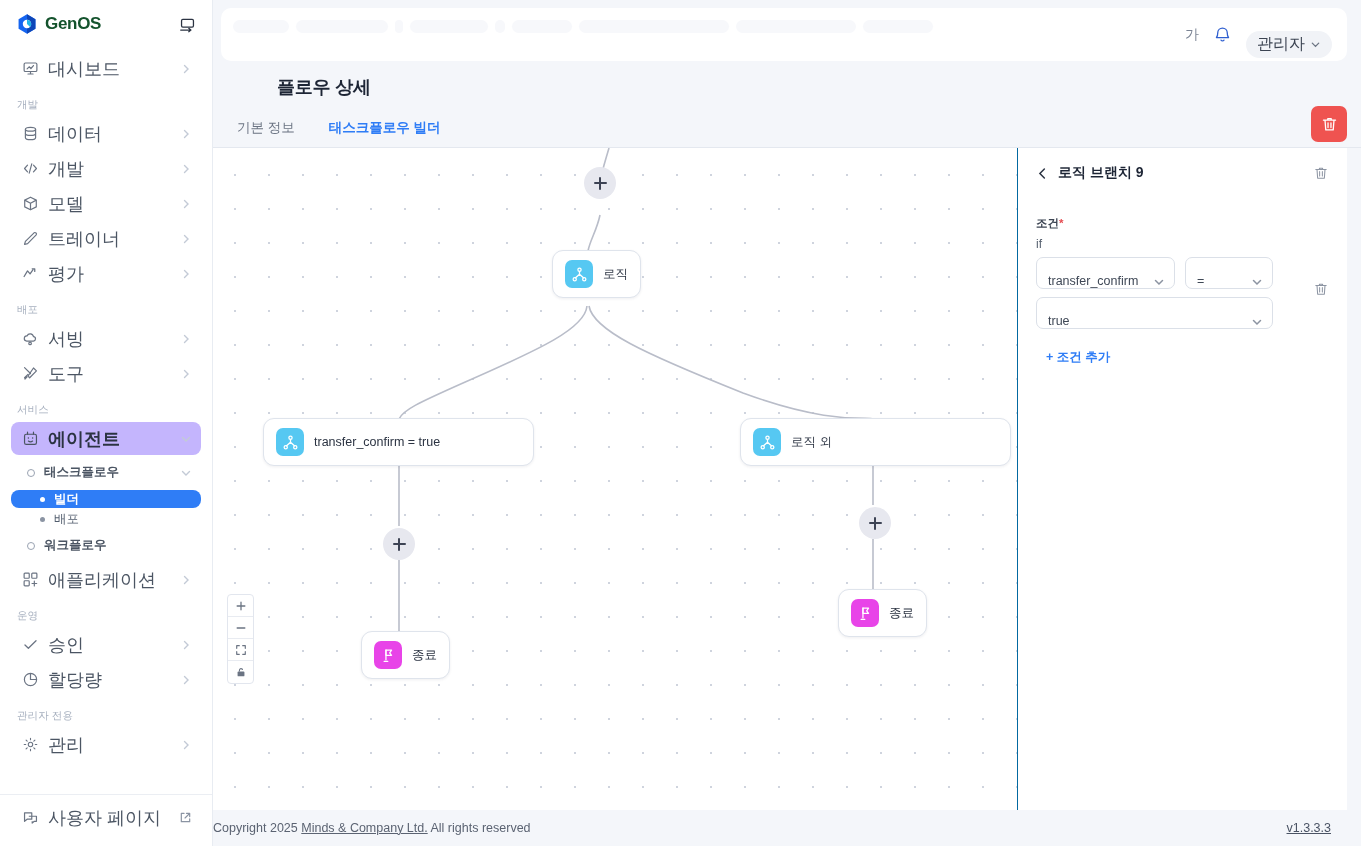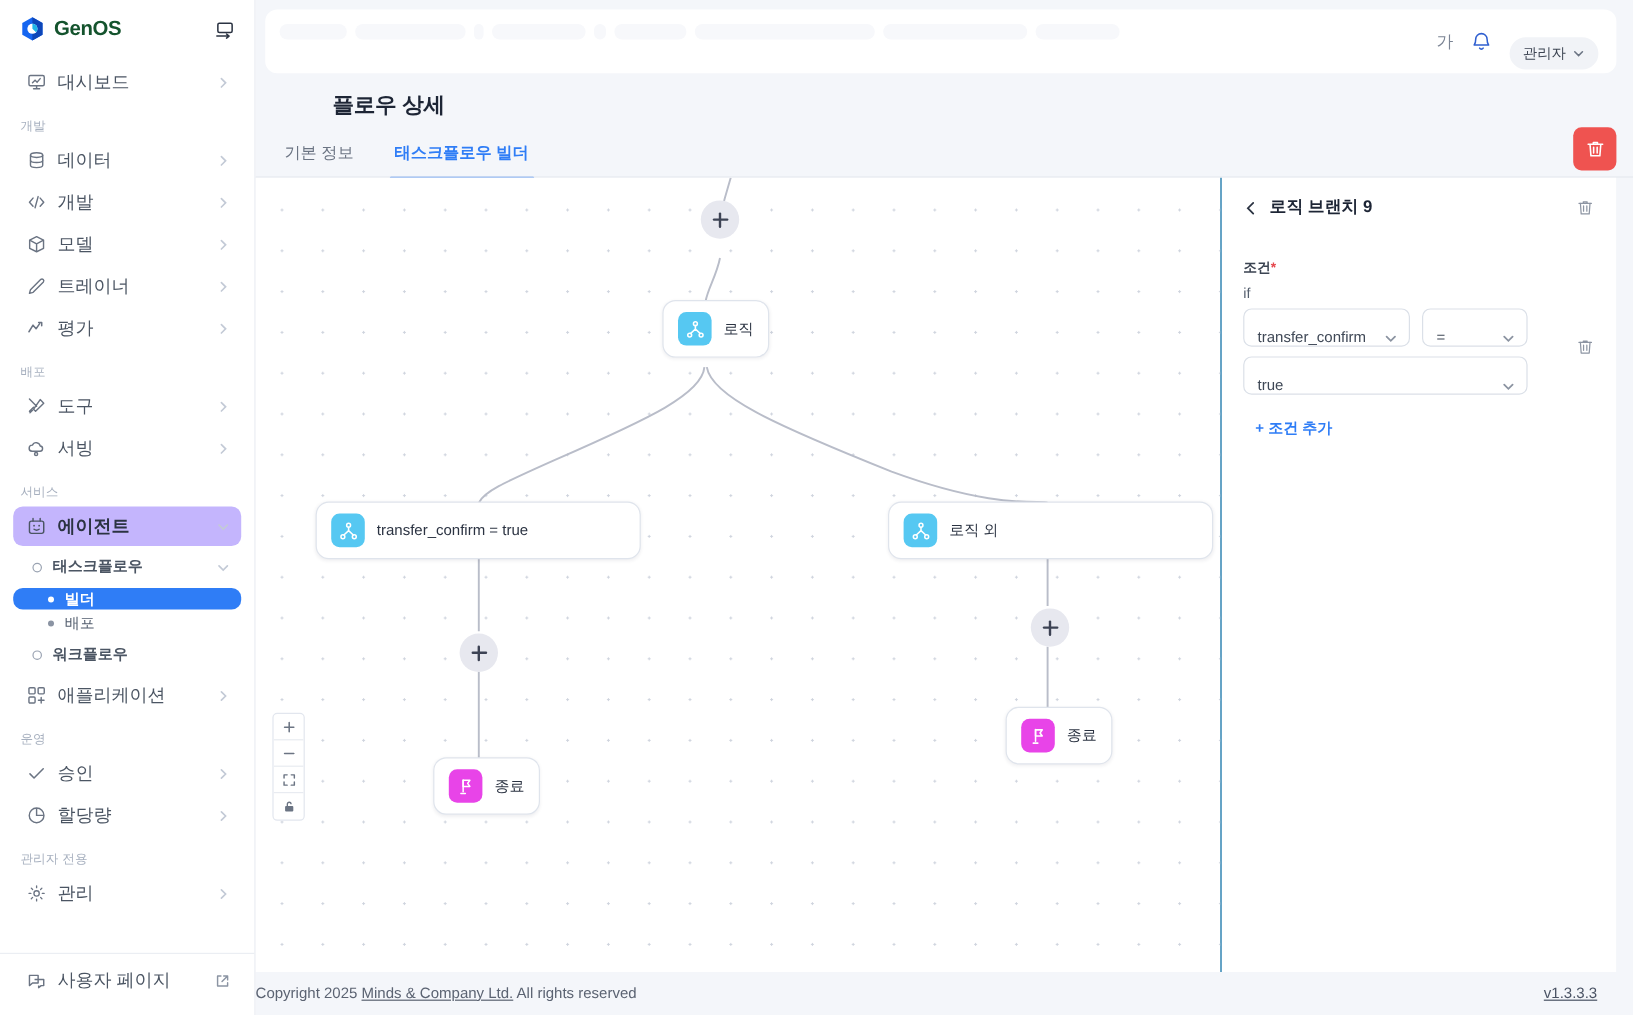--- a/index.html
+++ b/index.html
@@ -24,21 +24,21 @@
   .brand-name { font-size: 17px; font-weight: 700; color: #14532d; letter-spacing: -.3px; }
   .collapse-btn { width: 22px; height: 22px; display: flex; align-items: center; justify-content: center; cursor: pointer; }
 
   .sb-scroll { flex: 1; overflow: hidden; padding: 4px 11px 0 11px; }
   .sb-group-label {
     font-size: 10.5px; color: #a7b0bf; padding: 11px 6px 5px 6px; letter-spacing: .1px;
   }
   .sb-item {
     height: 33px; display: flex; align-items: center; gap: 9px;
     padding: 0 9px 0 10px; border-radius: 8px; cursor: pointer; color: #4b5563;
-    font-size: 15px; margin-bottom: 2px; position: relative;
+    font-size: 18px; margin-bottom: 2px; position: relative;
   }
   .sb-item .ic { width: 18px; height: 18px; flex: 0 0 18px; display: flex; align-items: center; justify-content: center; }
   .sb-item .lbl { flex: 1; white-space: nowrap; }
   .sb-item .chev { color: #c3cad6; display: flex; align-items: center; }
   .sb-item.group-open { background: #c4b5fd; color: #2b3342; font-weight: 700; }
   .sb-sub {
     height: 31px; display: flex; align-items: center; gap: 9px;
     padding-left: 16px; border-radius: 8px; cursor: pointer; color: #4b5563;
     font-size: 12.5px; font-weight: 600; margin-bottom: 2px;
   }
@@ -69,21 +69,21 @@
   }
   .ghost-crumb {
     position: absolute; left: 12px; top: 12px; display: flex; gap: 7px; align-items: center;
   }
   .ghost-crumb span { display: block; height: 13px; border-radius: 7px; background: #f7f8fb; }
   .topbar-right { display: flex; align-items: center; gap: 14px; }
   .font-toggle { font-size: 14px; color: #7b8494; cursor: pointer; }
   .bell { cursor: pointer; display: flex; }
   .user-pill {
     background: #f1f3f7; border-radius: 16px; height: 27px; padding: 0 11px;
-    display: flex; align-items: center; gap: 5px; font-size: 12px; color: #3c4452; cursor: pointer; margin-top: 19px;
+    display: flex; align-items: center; gap: 5px; font-size: 16px; color: #3c4452; cursor: pointer; margin-top: 19px;
   }
 
   .page-head { padding: 14px 14px 0 20px; }
   .page-title { font-size: 18px; font-weight: 700; color: #1d2535; letter-spacing: -.2px; margin-left: 44px; }
 
   .tabrow {
     margin: 20px 0 0 0; padding: 0 20px; display: flex; align-items: flex-end;
     gap: 26px; position: relative;
   }
   .tabrow::after {
@@ -295,39 +295,39 @@
           <svg width="12" height="12" viewBox="0 0 12 12" fill="none" stroke="currentColor" stroke-width="1.4">
               <path d="M4.5 2.5 8 6l-3.5 3.5" stroke-linecap="round"></path>
             </svg>
         </span>
       </div>
 
       <div class="sb-group-label">배포</div>
       <div class="sb-item">
         <span class="ic">
           <svg width="17" height="17" viewBox="0 0 20 20" fill="none" stroke="#6b7483" stroke-width="1.4" stroke-linecap="round" stroke-linejoin="round">
+            <path d="M5.5 13a3 3 0 0 1 .4-6 4 4 0 0 1 7.6.8 2.6 2.6 0 0 1-.5 5.2z"></path>
+              <circle cx="9.5" cy="15.8" r="1.5"></circle>
+          </svg>
+        </span>
+        <span class="lbl">서빙</span>
+        <span class="chev">
+          <svg width="12" height="12" viewBox="0 0 12 12" fill="none" stroke="currentColor" stroke-width="1.4">
+              <path d="M4.5 2.5 8 6l-3.5 3.5" stroke-linecap="round"></path>
+            </svg>
+        </span>
+      </div>
+      <div class="sb-item">
+        <span class="ic">
+          <svg width="17" height="17" viewBox="0 0 20 20" fill="none" stroke="#6b7483" stroke-width="1.4" stroke-linecap="round" stroke-linejoin="round">
             <path d="M3 3l7 7M13.5 3.5 17 7l-8 8-2-2z"></path>
               <path d="M3 15l4-4M3.5 16.5 6 14"></path>
           </svg>
         </span>
         <span class="lbl">도구</span>
-        <span class="chev">
-          <svg width="12" height="12" viewBox="0 0 12 12" fill="none" stroke="currentColor" stroke-width="1.4">
-              <path d="M4.5 2.5 8 6l-3.5 3.5" stroke-linecap="round"></path>
-            </svg>
-        </span>
-      </div>
-      <div class="sb-item">
-        <span class="ic">
-          <svg width="17" height="17" viewBox="0 0 20 20" fill="none" stroke="#6b7483" stroke-width="1.4" stroke-linecap="round" stroke-linejoin="round">
-            <path d="M5.5 13a3 3 0 0 1 .4-6 4 4 0 0 1 7.6.8 2.6 2.6 0 0 1-.5 5.2z"></path>
-              <circle cx="9.5" cy="15.8" r="1.5"></circle>
-          </svg>
-        </span>
-        <span class="lbl">서빙</span>
         <span class="chev">
           <svg width="12" height="12" viewBox="0 0 12 12" fill="none" stroke="currentColor" stroke-width="1.4">
               <path d="M4.5 2.5 8 6l-3.5 3.5" stroke-linecap="round"></path>
             </svg>
         </span>
       </div>
 
       <div class="sb-group-label">서비스</div>
       <div class="sb-item group-open">
         <span class="ic">

